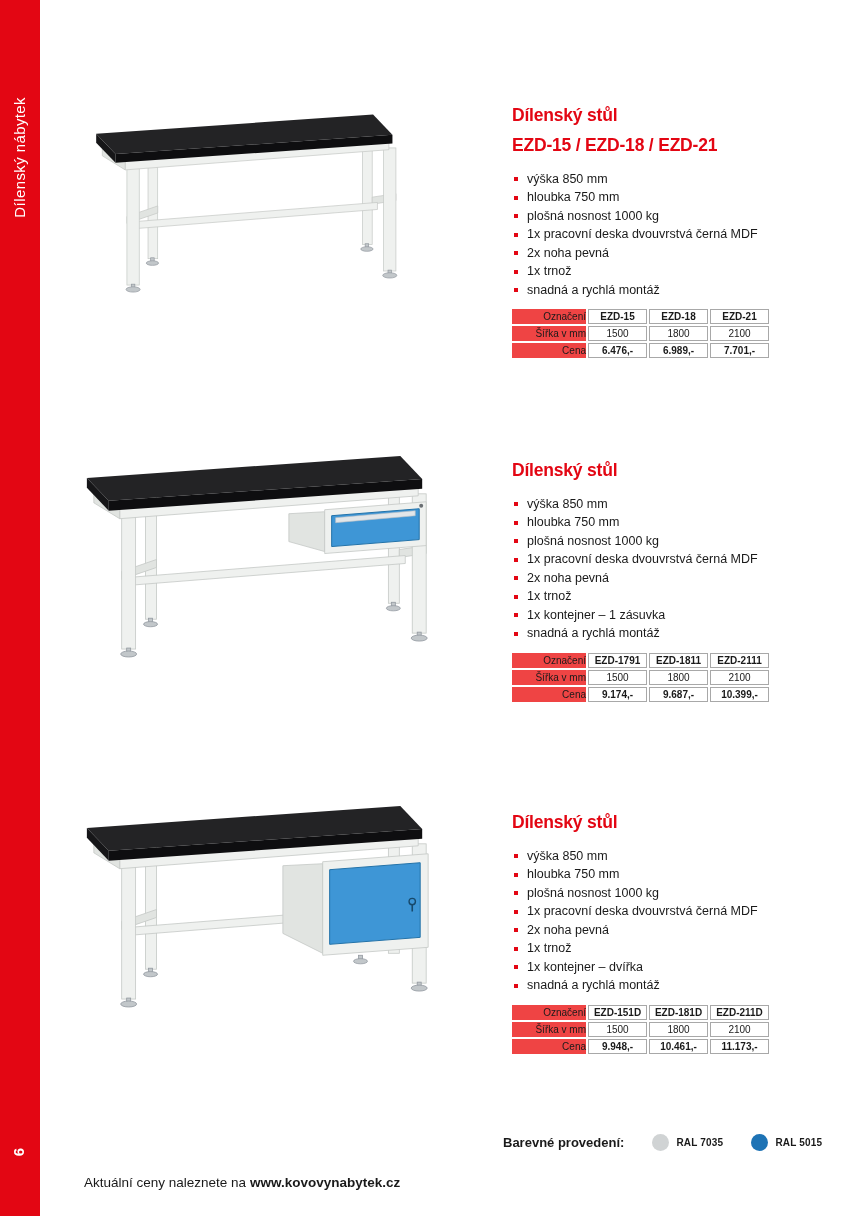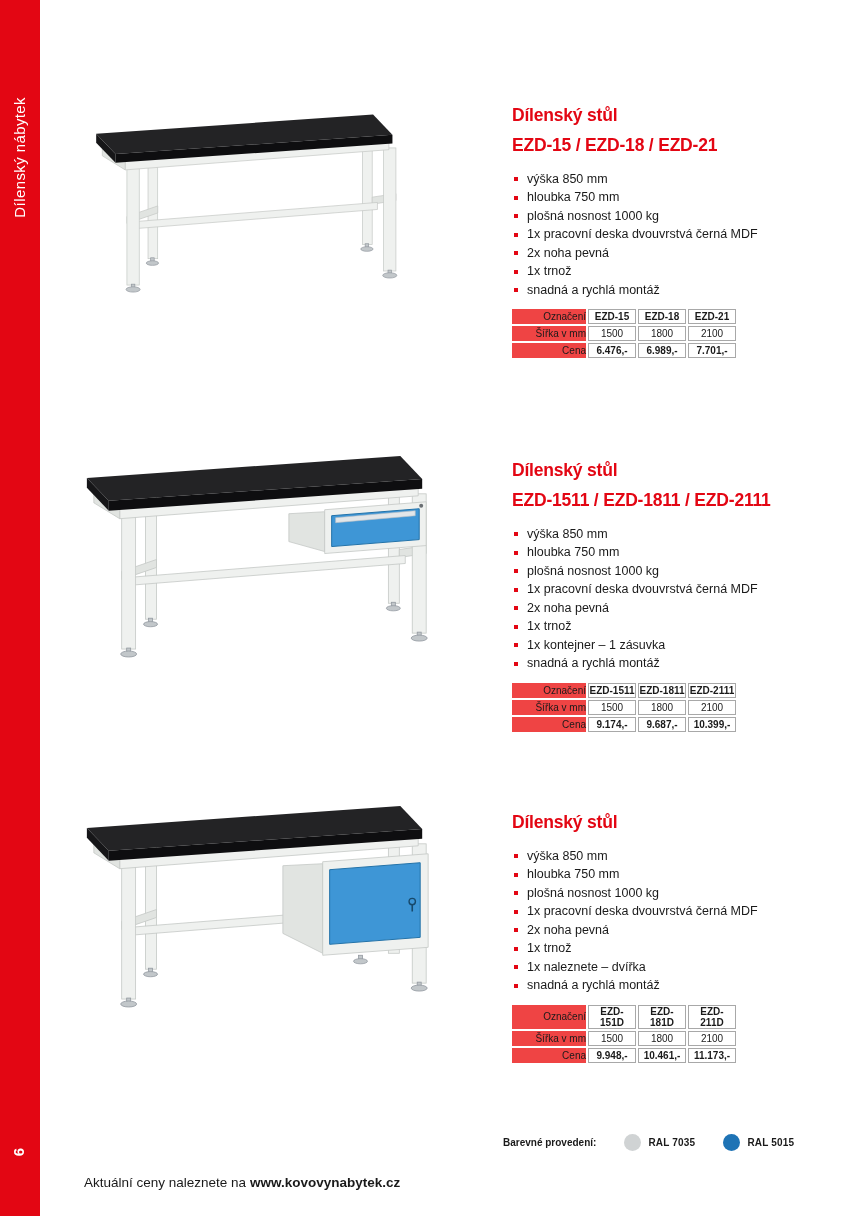--- a/index.html
+++ b/index.html
@@ -19,25 +19,25 @@
   .info { position:absolute; left:512px; top:0; width:345px; }
   .t1,.t2 { margin:0; color:var(--accent); font-size:17.5px; font-weight:bold; letter-spacing:-0.2px; line-height:1.25; }
   .t1 { margin-top:10px; }
   .t2 { margin-top:8px; }
   ul.specs { list-style:none; margin:13px 0 0 0; padding:0; font-size:12.5px; line-height:18.5px; }
   ul.specs li { position:relative; padding-left:15px; }
   ul.specs li::before { content:""; position:absolute; left:2px; top:7.5px; width:4px; height:4px; background:var(--accent); }
   table.spec-table { border-collapse:separate; border-spacing:2px; margin:8px 0 0 -2px; font-size:10px; }
   table.spec-table td { padding:0; height:15px; vertical-align:middle; }
   td.lbl { width:74px; background:#ef4444; padding-left:5px;text-align:right; }
-  td.val { width:48px; text-align:center; background:#fff; border:1px solid #a8a8a8; }
+  td.val { width:59px; text-align:center; background:#fff; border:1px solid #a8a8a8; }
   tr.strong td.val { font-weight:bold; }
 
   .colors-row { position:absolute; left:503px; top:1134px; display:flex; align-items:center; }
-  .colors-label { font-weight:bold; font-size:10px; }
+  .colors-label { font-weight:bold; font-size:13px; }
   .swatch { width:17px; height:17px; border-radius:50%; margin:0 7px 0 28px; flex:0 0 auto; }
   .swatch-name { font-size:10px; font-weight:bold; letter-spacing:.2px; }
 
   .footer { position:absolute; left:84px; top:1175px; font-size:13.5px; }
   .footer .site { font-weight:bold; }
 
   svg .metal { fill:#eff1ef; stroke:#c4c8c5; stroke-width:.8; }
   svg .metal-dk { fill:#e1e4e1; stroke:#c4c8c5; stroke-width:.8; }
   svg .foot-el { fill:#c2c7ca; stroke:#9399a0; stroke-width:.8; }
 </style>
@@ -153,36 +153,35 @@
       </g>
       <g>
         <polygon points="25,26 340,4 362,27 47,49" fill="#232325"></polygon>
         <polygon points="47,49 362,27 362,37 47,59" fill="#0e0e10"></polygon>
         <polygon points="25,26 47,49 47,59 25,36" fill="#161618"></polygon>
       </g>
     </svg>
   </div>
   <div class="info">
     <h2 class="t1">Dílenský stůl</h2>
-    <h2 class="t2">EZD-1511 / EZD-1811 / EZD-2111</h2>
     <ul class="specs">
       <li>výška 850 mm</li>
       <li>hloubka 750 mm</li>
       <li>plošná nosnost 1000 kg</li>
       <li>1x pracovní deska dvouvrstvá černá MDF</li>
       <li>2x noha pevná</li>
       <li>1x trnož</li>
       <li>1x kontejner – 1 zásuvka</li>
       <li>snadná a rychlá montáž</li>
     </ul>
     <table class="spec-table">
       <tbody>
           <tr class="strong">
         <td class="lbl">Označení</td>
-        <td class="val">EZD-1511</td>
+        <td class="val">EZD-1791</td>
         <td class="val">EZD-1811</td>
         <td class="val">EZD-2111</td>
       </tr>
       <tr>
         <td class="lbl">Šířka v mm</td>
         <td class="val">1500</td>
         <td class="val">1800</td>
         <td class="val">2100</td>
       </tr>
       <tr class="strong">
@@ -237,21 +236,21 @@
   </div>
   <div class="info">
     <h2 class="t1">Dílenský stůl</h2>
     <ul class="specs">
       <li>výška 850 mm</li>
       <li>hloubka 750 mm</li>
       <li>plošná nosnost 1000 kg</li>
       <li>1x pracovní deska dvouvrstvá černá MDF</li>
       <li>2x noha pevná</li>
       <li>1x trnož</li>
-      <li>1x naleznete – dvířka</li>
+      <li>1x kontejner – dvířka</li>
       <li>snadná a rychlá montáž</li>
     </ul>
     <table class="spec-table">
       <tbody>
           <tr class="strong">
         <td class="lbl">Označení</td>
         <td class="val">EZD-151D</td>
         <td class="val">EZD-181D</td>
         <td class="val">EZD-211D</td>
       </tr>

